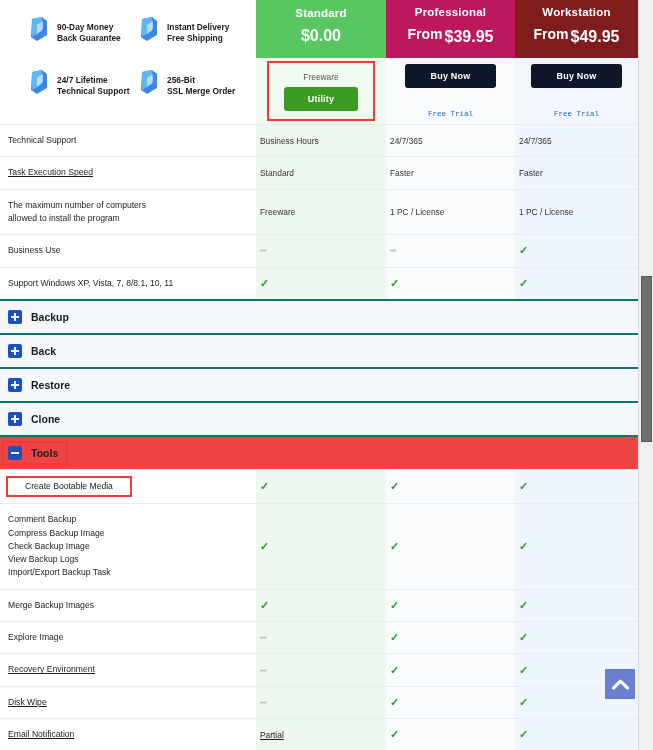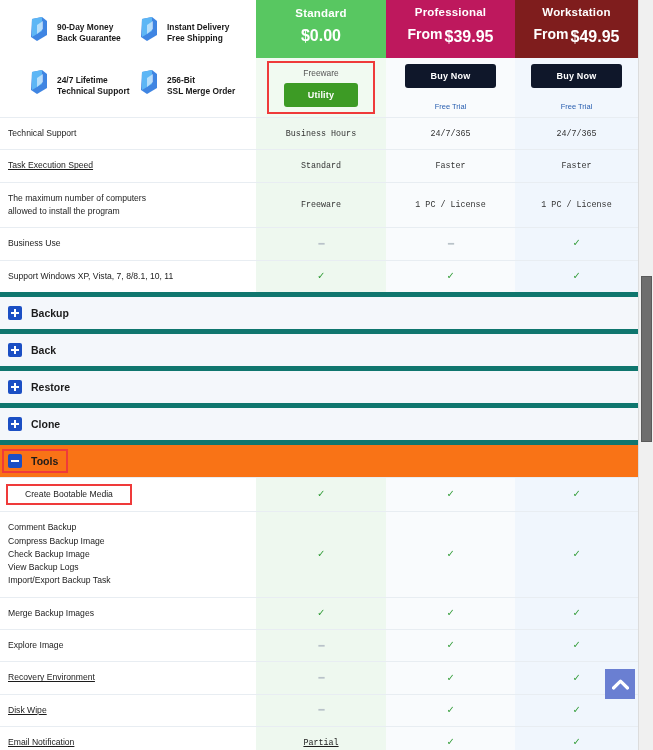--- a/index.html
+++ b/index.html
@@ -59,58 +59,57 @@
   .btn-dl {
     display: inline-block; background: #3d9b25; color: #fff;
     font-size: 9px; font-weight: bold; padding: 7px 24px; border-radius: 3px;
     letter-spacing: .2px;
   }
   .btn-buy {
     display: inline-block; background: #0f172a; color: #fff;
     font-size: 9px; font-weight: bold; padding: 7px 26px; border-radius: 3px;
     letter-spacing: .2px;
   }
-  .freetrial { font-size: 7.5px; color: #2a5fb0; margin-top: 14px; }
+  .freetrial { font-size: 7.5px; color: #2a5fb0; margin-top: 22px; font-family: Liberation Mono, monospace; }
   .hl-box {
     position: absolute; left: 11px; top: 3px; right: 11px; bottom: 3px;
     border: 2px solid #ef3a3a; pointer-events: none;
   }
 
   
   tr.frow > td { border-top: 1px solid #e8edf2; }
   td.feat {
     font-size: 8.6px; color: #1c1c1c; padding: 9px 6px 9px 8px;
     line-height: 1.55; vertical-align: middle; background: #fff;
   }
   td.val {
-    text-align: center; font-size: 8.4px; color: #333; vertical-align: middle;
+    font-size: 8.4px; color: #333; vertical-align: middle;
     padding: 9px 4px;
-    font-family: Liberation Mono, monospace;
   }
   td.val.v-std { background: #eef8ef; }
   td.val.v-pro { background: #f9fbfd; }
   td.val.v-wks { background: #f0f6fd; }
   .tick { color: #2e9a34; font-size: 11px; font-weight: bold; line-height: 1; }
   .dash { color: #b9c2c9; font-size: 10px; letter-spacing: -1px; }
   .lnk { text-decoration: underline; color: #1c1c1c; text-underline-offset: 1px; }
   .feat-hl { position: relative; display: inline-block; padding: 1px 17px; }
   .feat-hl::after {
     content: ""; position: absolute; left: -2px; top: -3px; right: -2px; bottom: -3px;
     border: 2px solid #ef3a3a;
   }
   .multi { white-space: pre-line; }
 
   
-  tr.secrow > td { padding: 0; border-top: 5px solid #0f766e; }
+  tr.secrow > td { padding: 0; border-top: 2px solid #0f766e; }
   .sec {
     display: flex; align-items: center;
     height: 32px; padding-left: 8px;
     background: #f4f7fb;
   }
-  .sec.open { background: #f97316; }
+  .sec.open { background: #ef4444; }
   .sec .pm {
     width: 14px; height: 14px; flex: 0 0 14px; border-radius: 2px;
     background: #1b4fc4; position: relative; margin-right: 9px;
   }
   .sec .pm::before, .sec .pm::after {
     content: ""; position: absolute; background: #fff;
   }
   .sec .pm::before { left: 3px; right: 3px; top: 6px; height: 2px; }
   .sec .pm::after  { top: 3px; bottom: 3px; left: 6px; width: 2px; }
   .sec.open .pm::after { display: none; }

